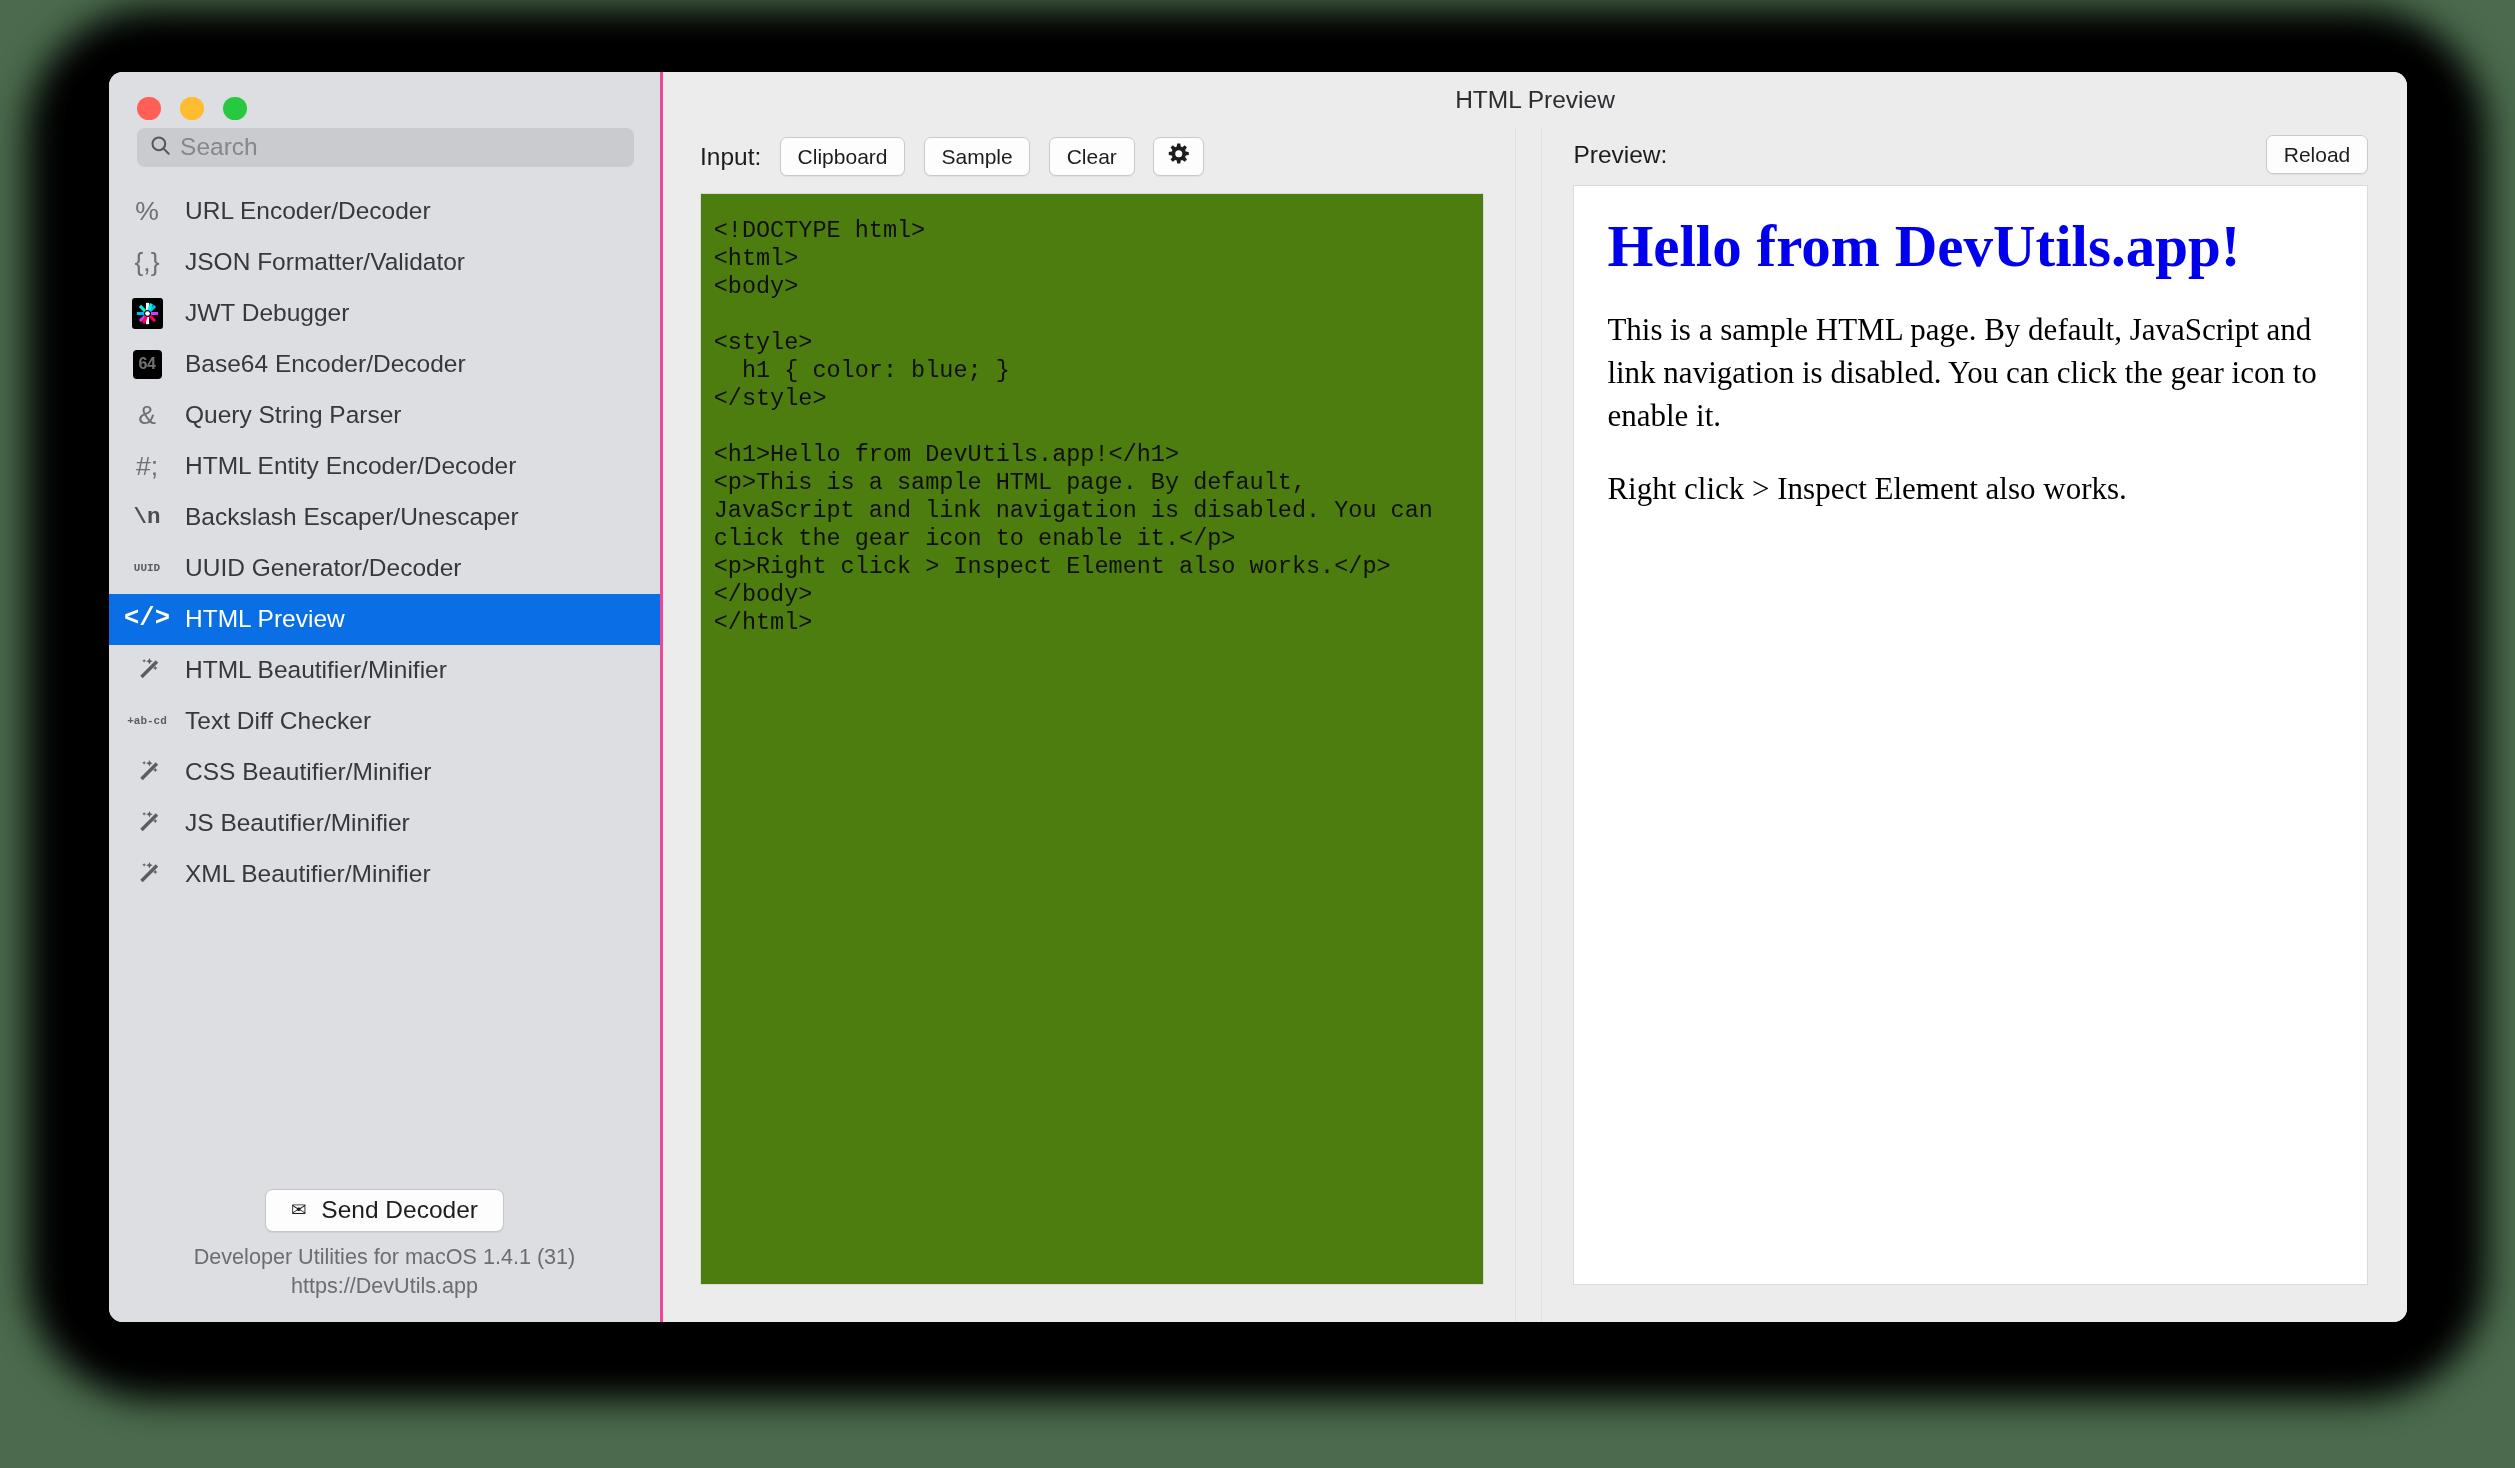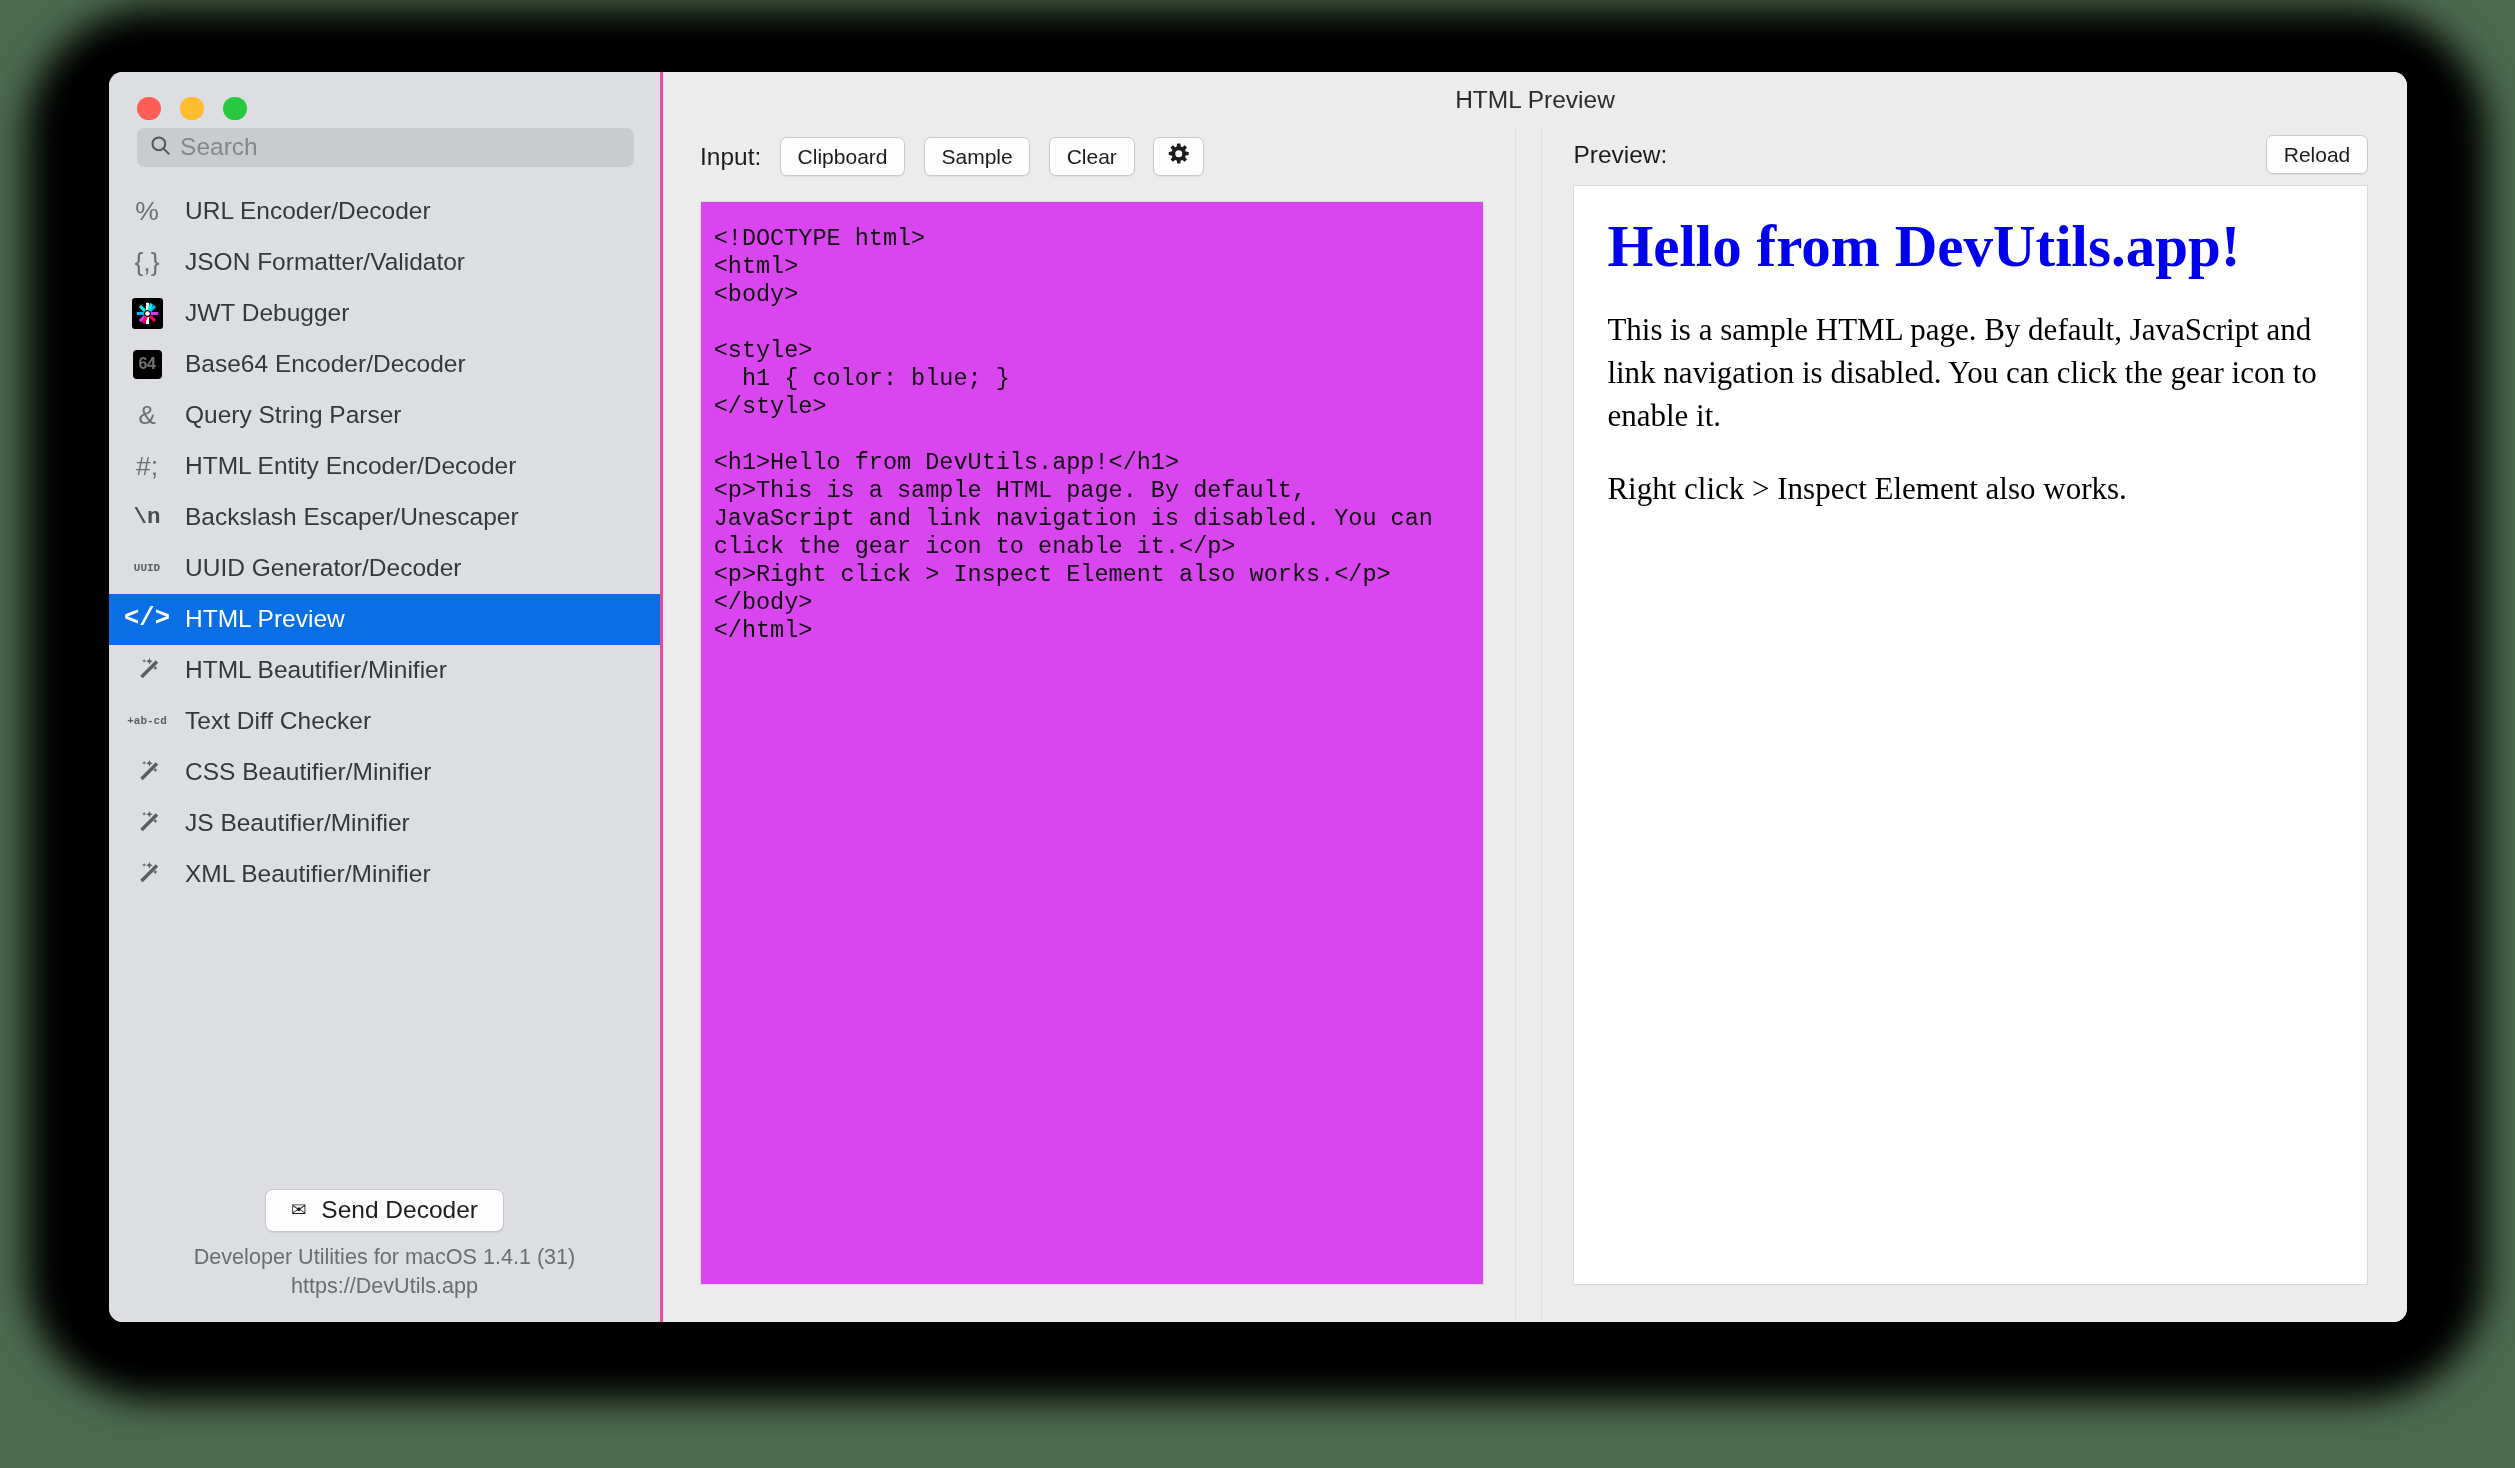--- a/index.html
+++ b/index.html
@@ -244,22 +244,22 @@
     align-items: center;
     justify-content: center;
     box-shadow: 0 1px 1px rgba(0,0,0,0.06);
     cursor: default;
     font-family: "Liberation Sans", sans-serif;
   }
   .btn.icon-only { padding: 0 12.7px; }
 
   .editor {
     flex: 1 1 auto;
-    margin: 16px 31px 37px 37px;
-    background: #d946ef;
+    margin: 8px 31px 37px 37px;
+    background: #4d7c0f;
     border: 1px solid #dadada;
     overflow: hidden;
     position: relative;
   }
   .editor pre {
     font-family: "Liberation Mono", "DejaVu Sans Mono", monospace;
     font-size: 23.5px;
     line-height: 28px;
     color: #101010;
     padding: 22.5px 0 0 12.7px;

